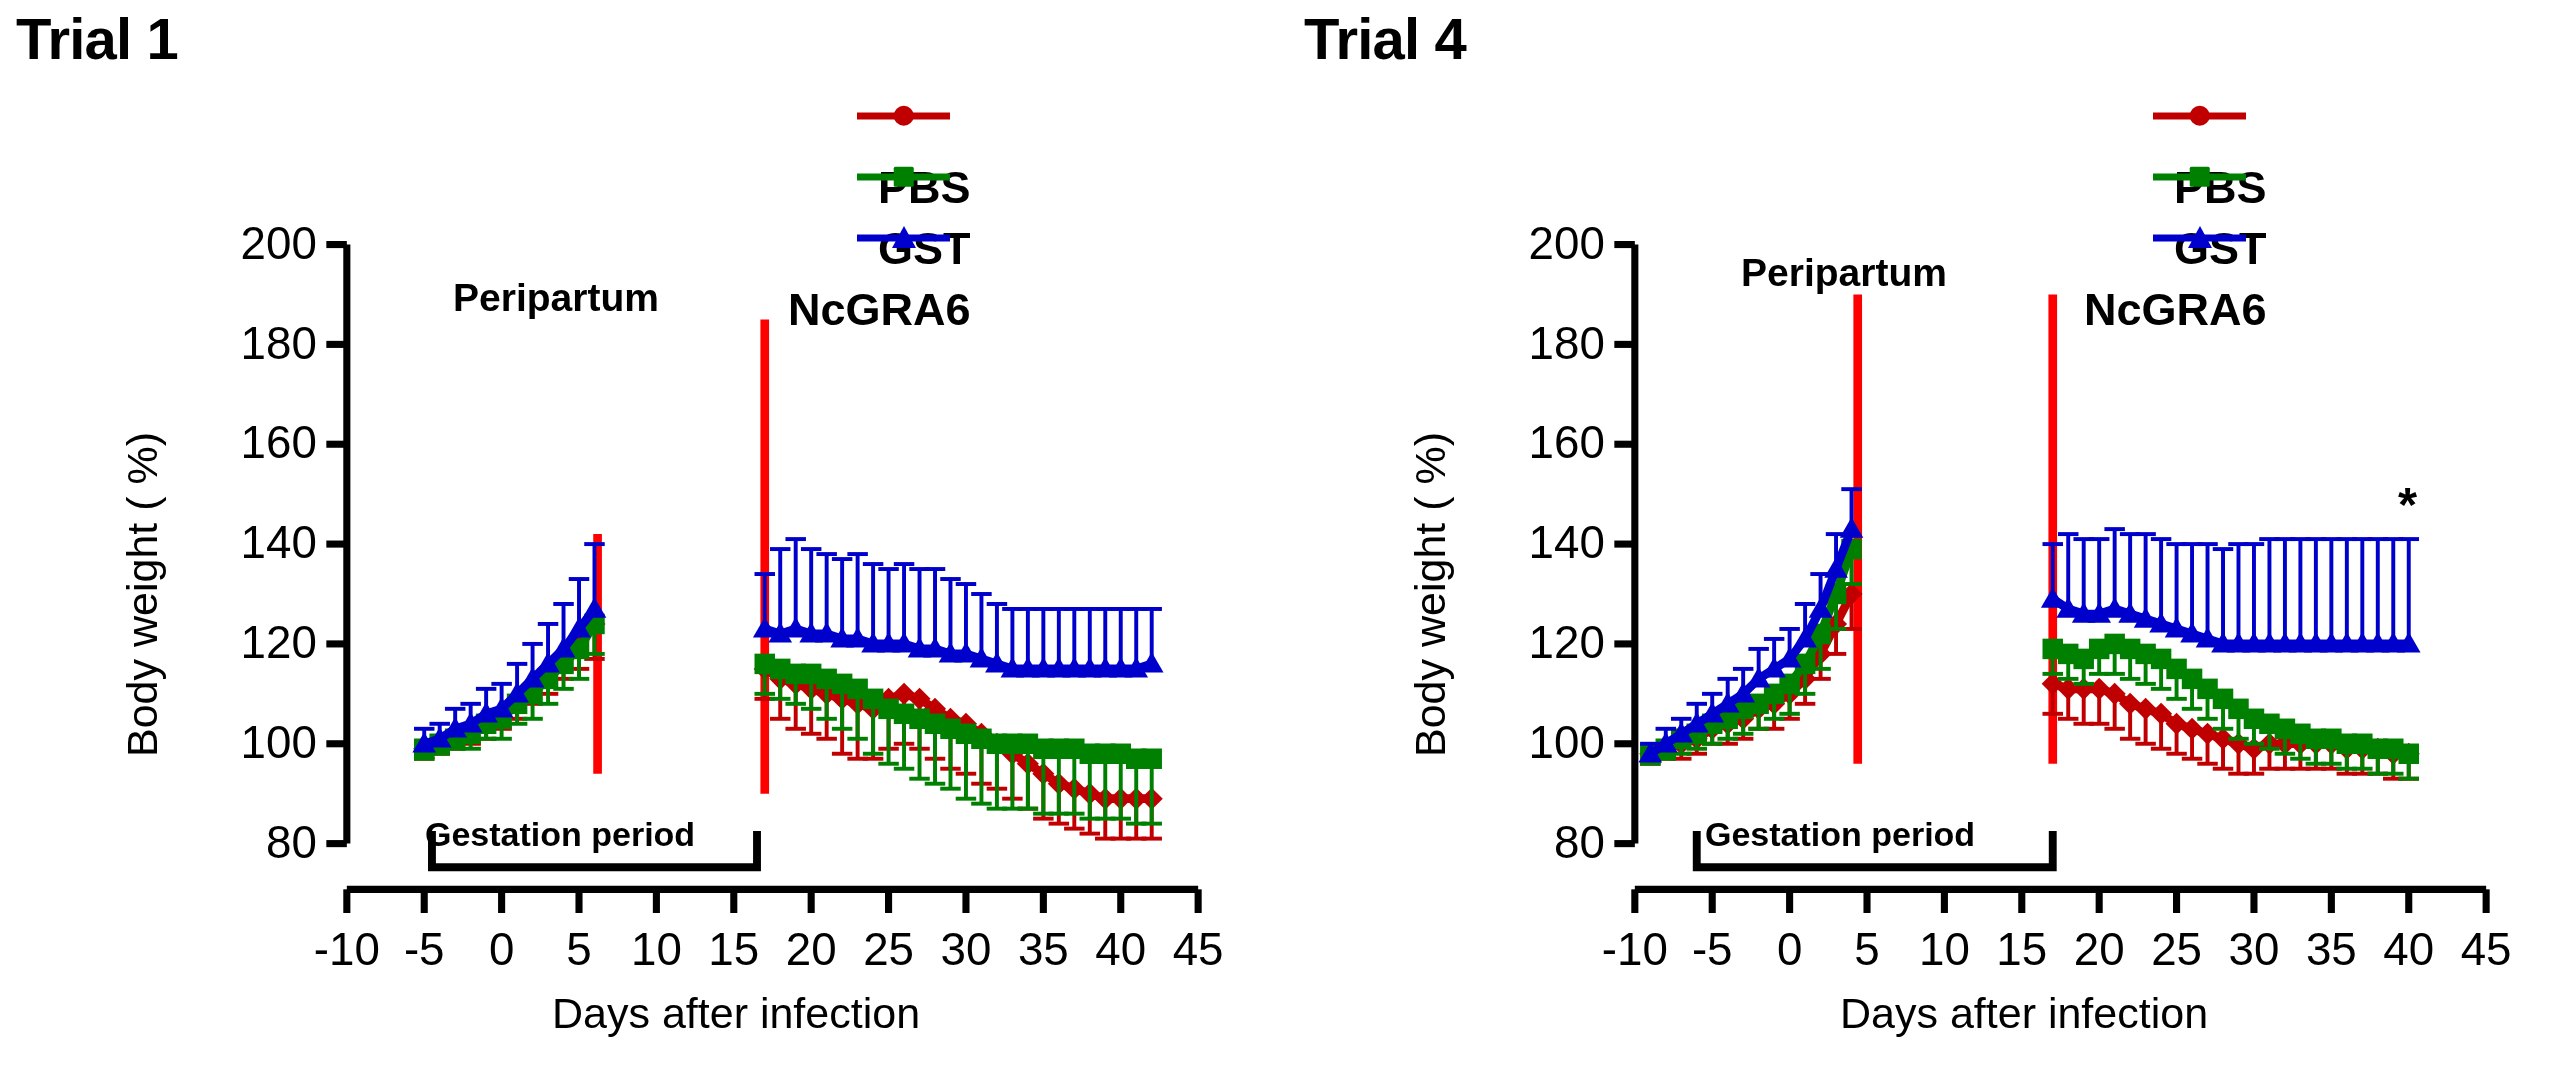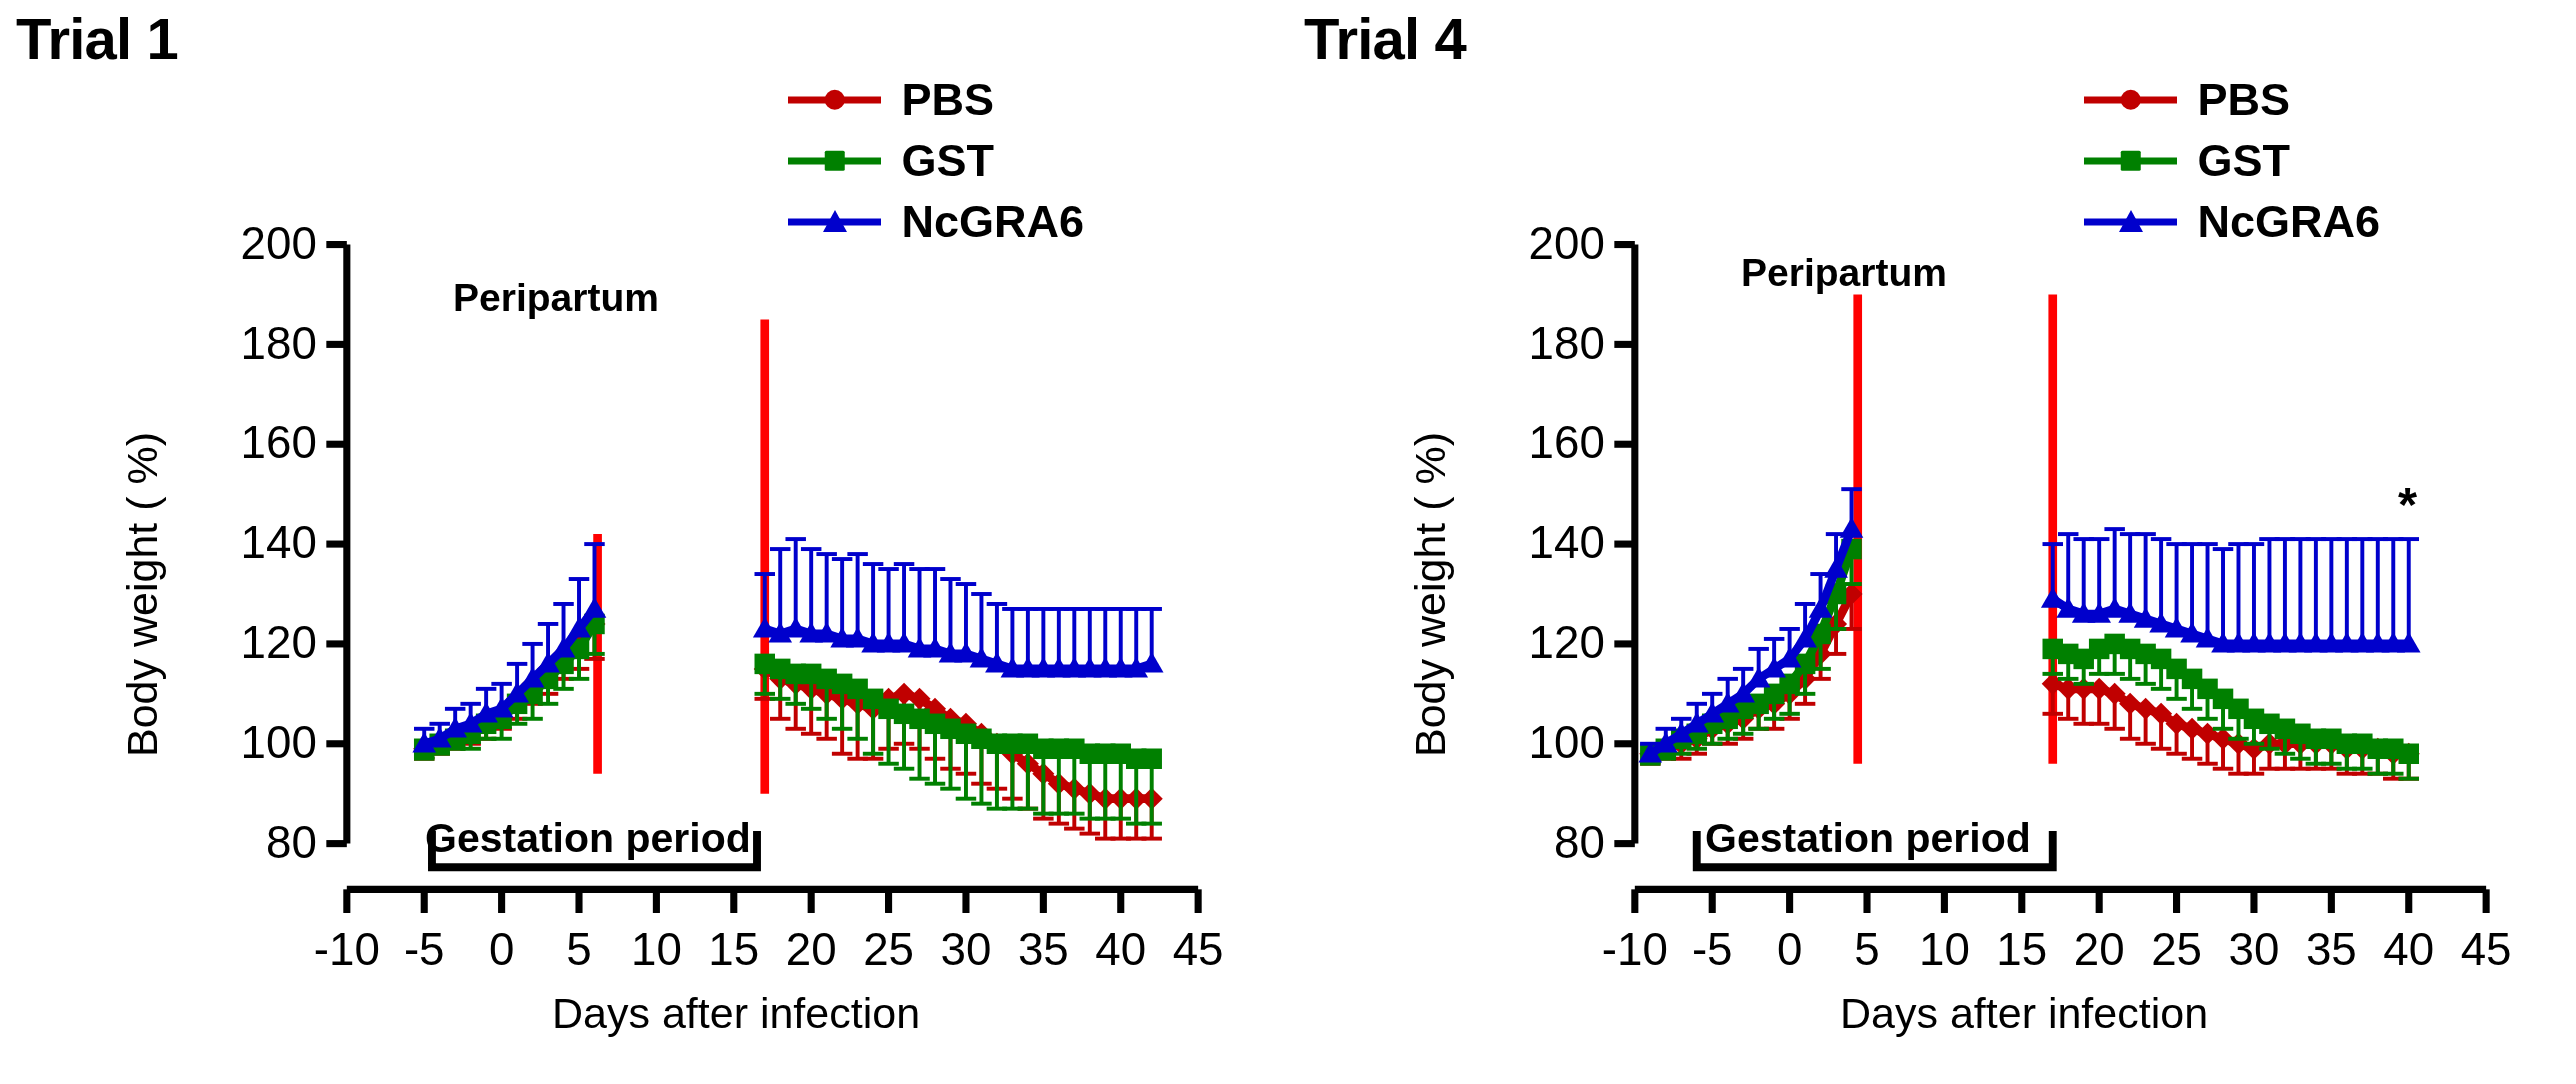--- a/index.html
+++ b/index.html
@@ -37,22 +37,23 @@
     display:block;
   }
   .legend{
     position:absolute;
     font-family:"Liberation Sans", sans-serif;
     font-weight:bold;
     font-size:45px;
   }
   .legend-row{
     display:flex;
-    align-items:center;
+    align-items:flex-end;
     height:61px;
+    flex-direction:column;
   }
   .legend-key{
     width:93px;height:32px;
     position:relative;
     flex:0 0 93px;
     margin-right:20.5px;
   }
   .legend-line{
     position:absolute;
     left:0;right:0;top:50%;
@@ -74,21 +75,21 @@
     transform:translate(-50%,-55%);
   }
   .legend-label{white-space:nowrap;}
   .ann{
     position:absolute;
     font-family:"Liberation Sans", sans-serif;
     font-weight:bold;
     white-space:nowrap;
   }
   .peripartum{font-size:39px;}
-  .gestation{font-size:41px;text-align:center;}
+  .gestation{font-size:34px;text-align:center;}
   .axis-title{
     position:absolute;
     font-family:"Liberation Sans", sans-serif;
     font-size:43px;
     white-space:nowrap;
   }
   .y-axis-title{
     transform-origin:0 0;
     transform:rotate(-90deg);
   }

